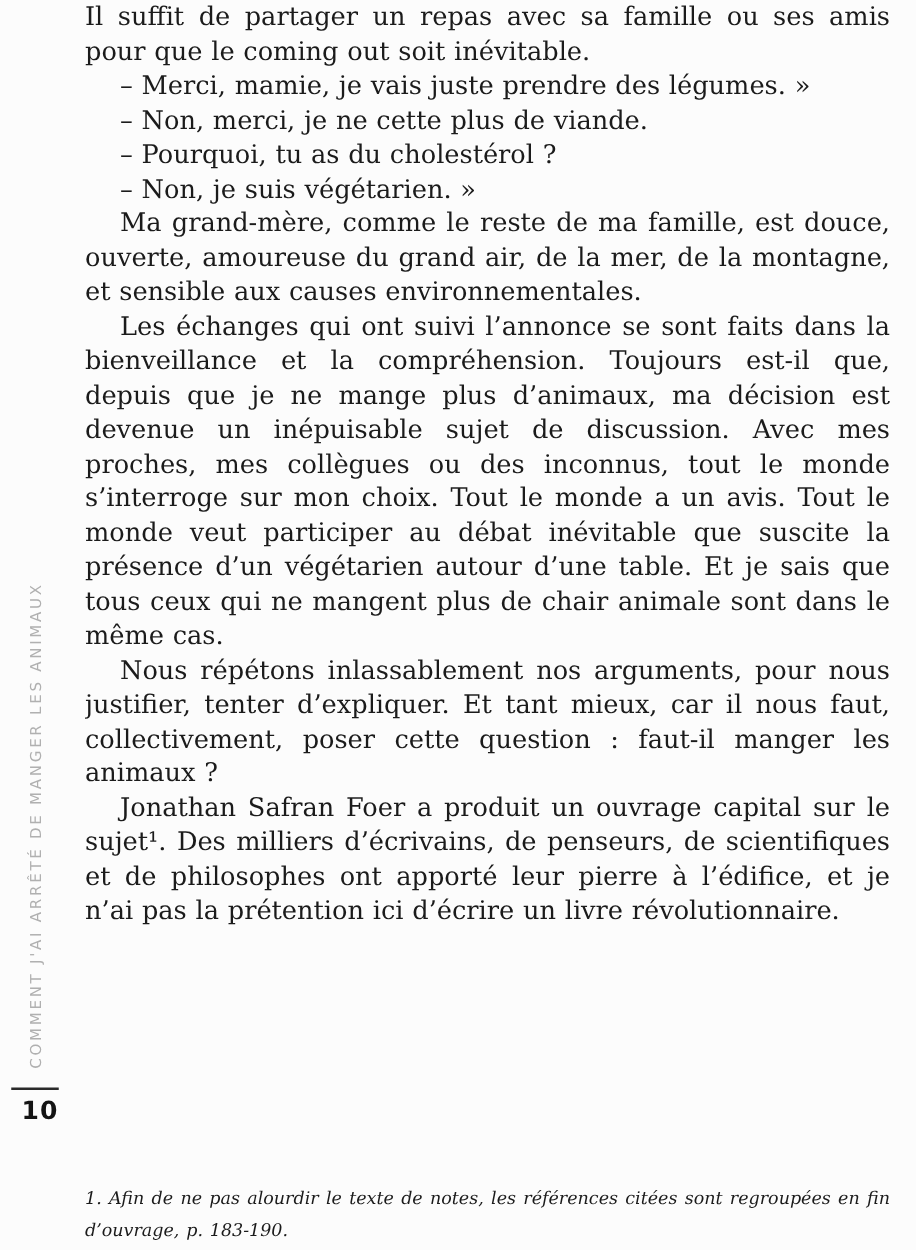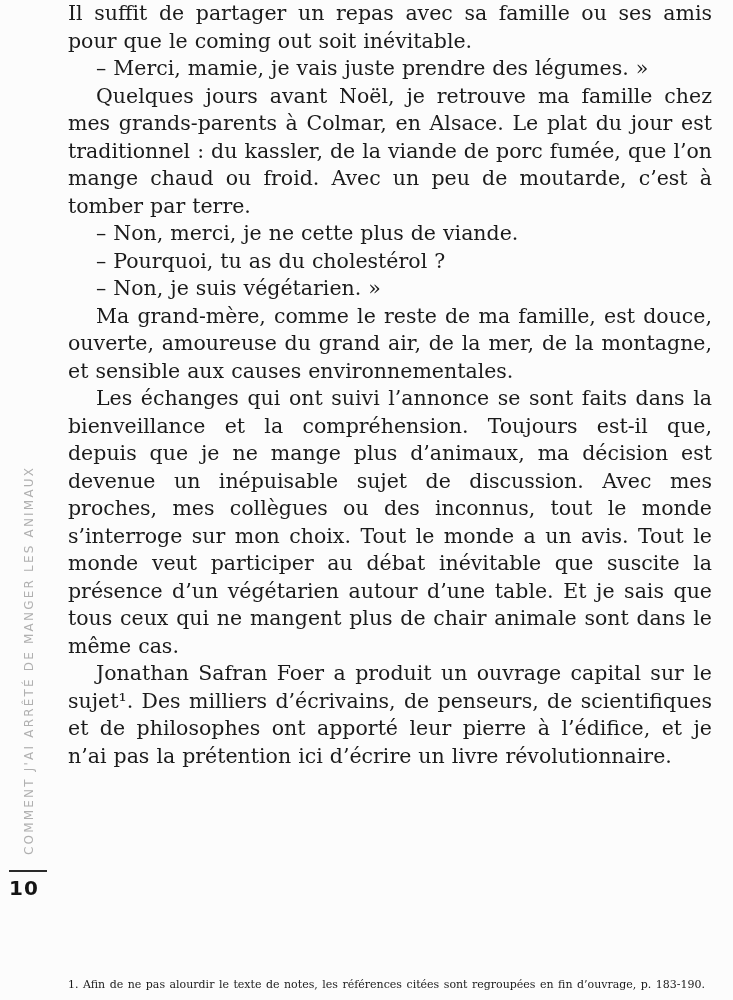--- a/index.html
+++ b/index.html
@@ -46,21 +46,21 @@
     top: 870px;
     width: 38px;
     height: 2px;
     background: #2a2a2a;
   }
   .page-number {
     position: absolute;
     left: 9px;
     top: 876px;
     width: 38px;
-    text-align: left;
+    text-align: right;
     font-family: "DejaVu Sans", "Liberation Sans", sans-serif;
     font-size: 20px;
     font-weight: bold;
     letter-spacing: 1px;
     color: #141414;
   }
 
   
   .body-text {
     position: absolute;
@@ -78,46 +78,47 @@
     text-indent: 28px;
     hyphens: none;
     word-spacing: 0.5px;
   }
   .para.opening { text-indent: 0; }
 
   
   .footnote {
     position: absolute;
     left: 68px;
-    top: 972px;
+    top: 946px;
     width: 644px;
     text-align: justify;
-    font-size: 11px;
+    font-size: 14px;
     line-height: 26px;
     word-spacing: 1px;
+    font-style: italic;
   }
 </style>
 </head>
 <body>
 
 <div class="page">
 
   <aside class="sidebar">
     <div class="running-title">COMMENT J'AI ARRÊTÉ DE MANGER LES ANIMAUX</div>
     <div class="pn-rule"></div>
     <div class="page-number">10</div>
   </aside>
 
   <main class="body-text">
       <p class="para opening">Il suffit de partager un repas avec sa famille ou ses amis pour que le coming out soit inévitable.</p>
       <p class="para dialogue">– Merci, mamie, je vais juste prendre des légumes. »</p>
-      <p class="para indent">Quelques jours avant Noël, je retrouve ma famille chez mes grands-parents à Colmar, en Alsace. Le plat du jour est traditionnel : du kassler, de la viande de porc fumée, que l’on mange chaud ou froid. Avec un peu de moutarde, c’est à tomber par terre.</p>
       <p class="para dialogue">– Non, merci, je ne cette plus de viande.</p>
       <p class="para dialogue">– Pourquoi, tu as du cholestérol ?</p>
       <p class="para dialogue">– Non, je suis végétarien. »</p>
       <p class="para indent">Ma grand-mère, comme le reste de ma famille, est douce, ouverte, amoureuse du grand air, de la mer, de la montagne, et sensible aux causes environnementales.</p>
       <p class="para indent">Les échanges qui ont suivi l’annonce se sont faits dans la bienveillance et la compréhension. Toujours est-il que, depuis que je ne mange plus d’animaux, ma décision est devenue un inépuisable sujet de discussion. Avec mes proches, mes collègues ou des inconnus, tout le monde s’interroge sur mon choix. Tout le monde a un avis. Tout le monde veut participer au débat inévitable que suscite la présence d’un végétarien autour d’une table. Et je sais que tous ceux qui ne mangent plus de chair animale sont dans le même cas.</p>
+      <p class="para indent">Nous répétons inlassablement nos arguments, pour nous justifier, tenter d’expliquer. Et tant mieux, car il nous faut, collectivement, poser cette question : faut-il manger les animaux ?</p>
       <p class="para indent">Jonathan Safran Foer a produit un ouvrage capital sur le sujet¹. Des milliers d’écrivains, de penseurs, de scientifiques et de philosophes ont apporté leur pierre à l’édifice, et je n’ai pas la prétention ici d’écrire un livre révolutionnaire.</p>
     </main>
 
   <div class="footnote">1. Afin de ne pas alourdir le texte de notes, les références citées sont regroupées en fin d’ouvrage, p. 183-190.</div>
 
 </div>
 
 </body></html>

